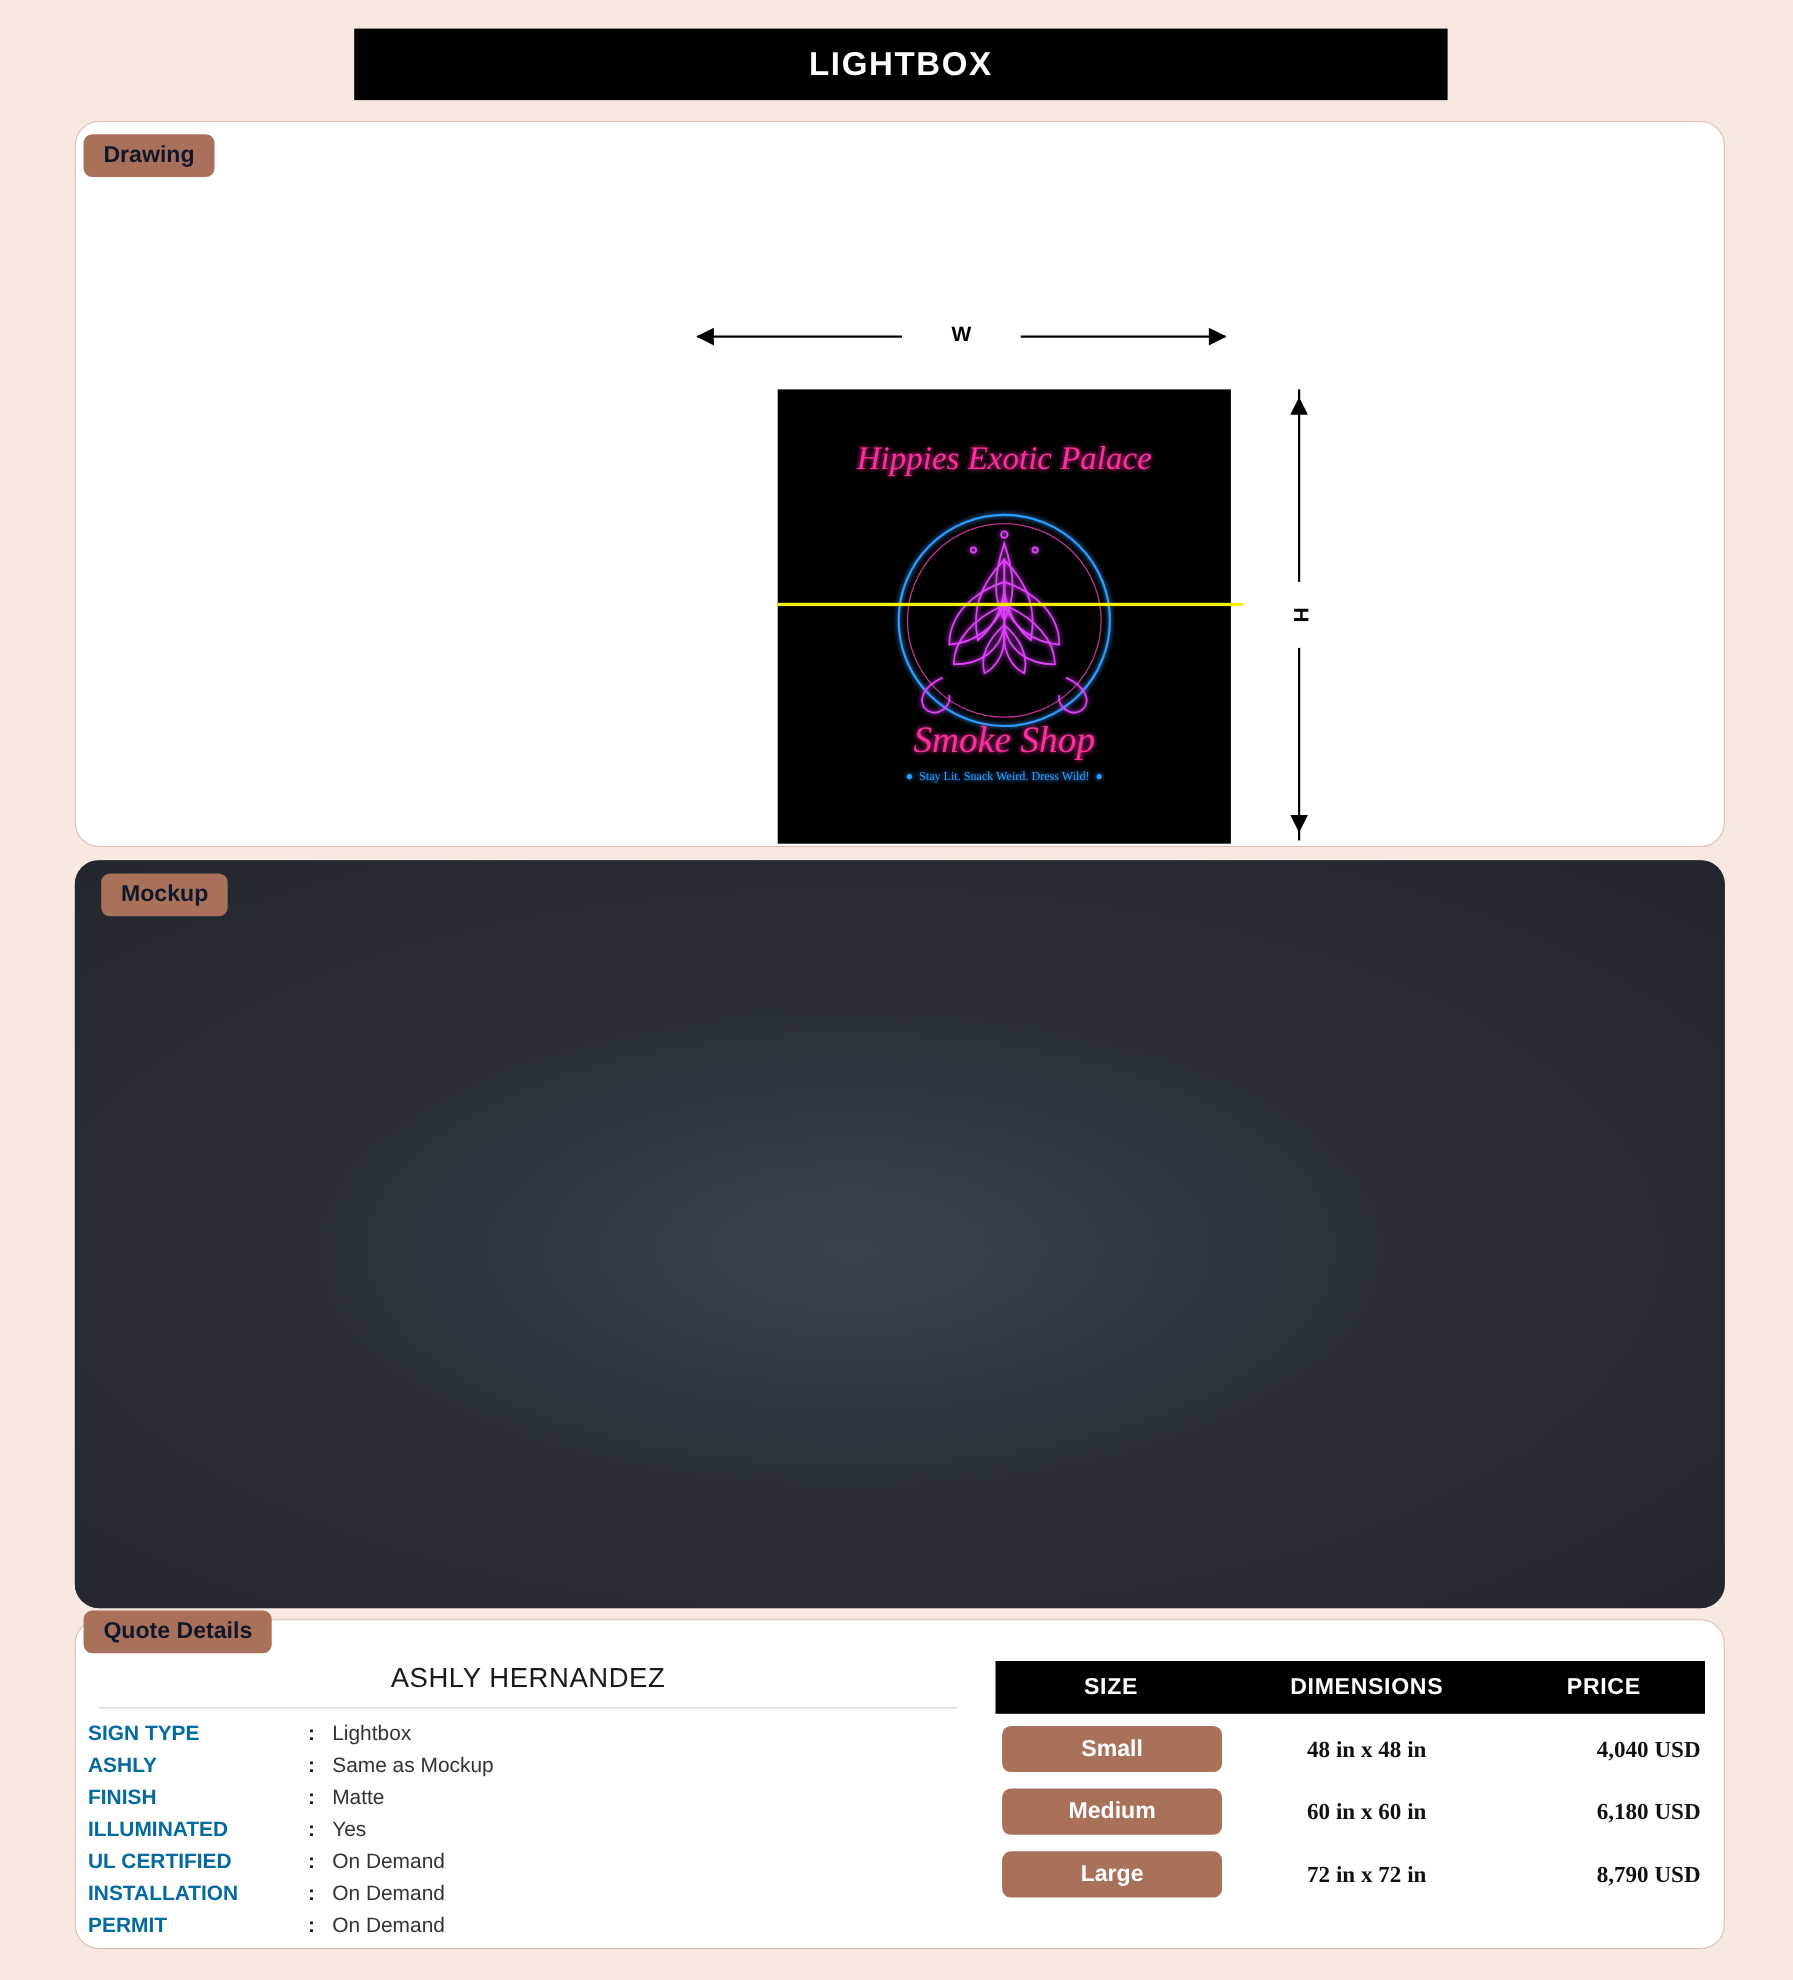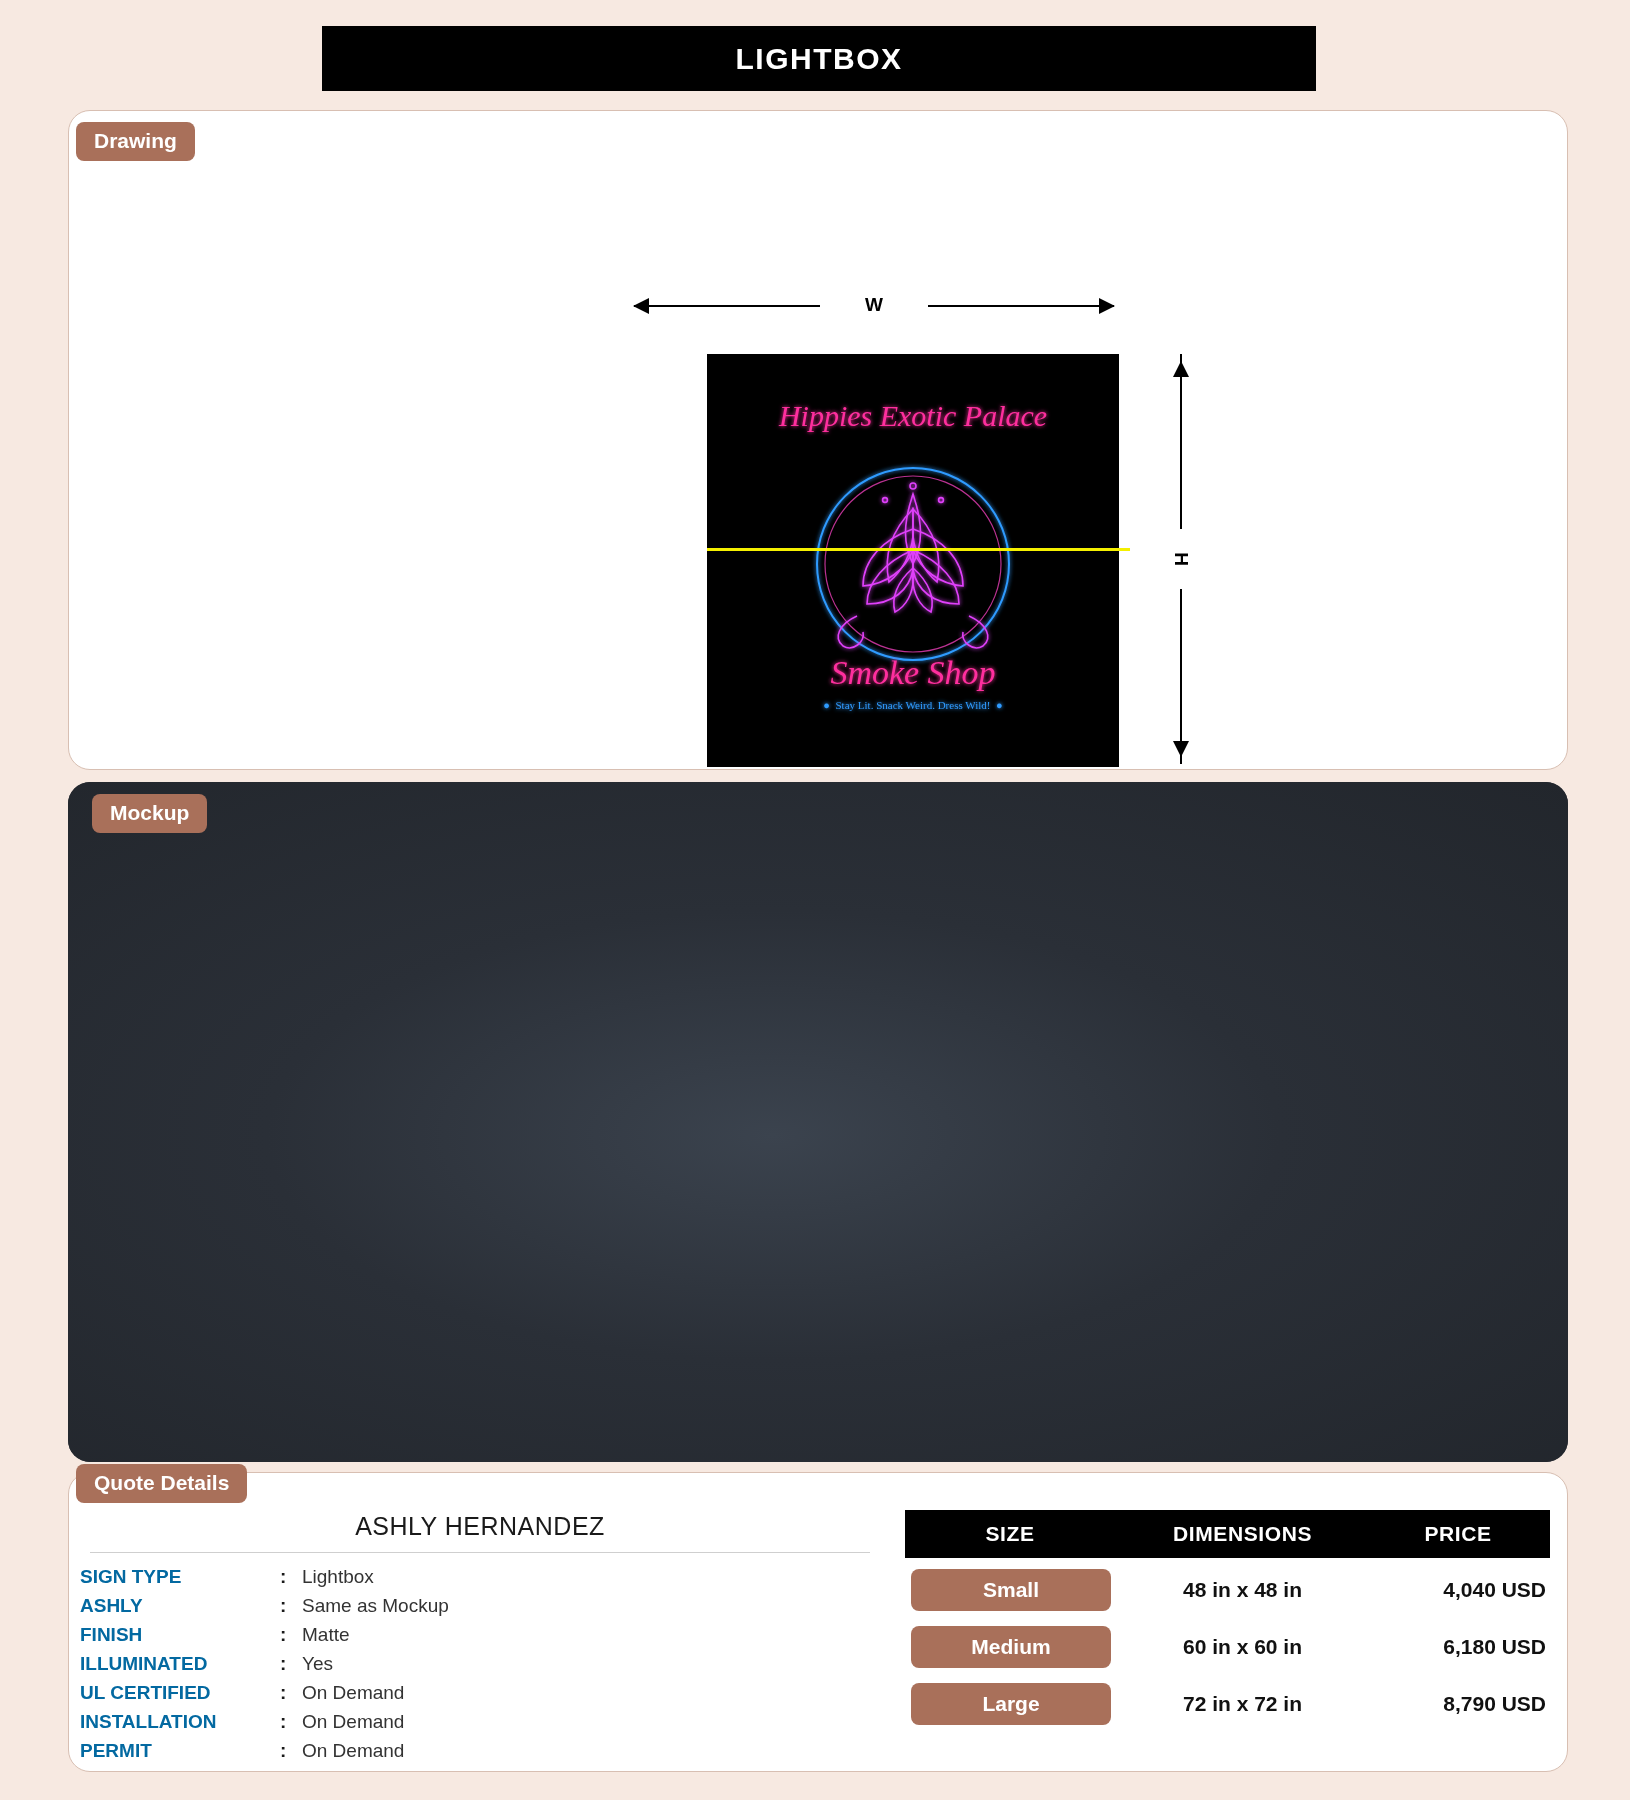--- a/index.html
+++ b/index.html
@@ -38,21 +38,21 @@
 
   
   .card {
     position: absolute;
     border-radius: 22px;
     border: 1px solid #d8bfb2;
   }
   .tab {
     position: absolute;
     background: #a9705a;
-    color: #ffffff;
+    color: #0f172a;
     font-size: 21px;
     font-weight: bold;
     border-radius: 8px;
     padding: 7px 18px 8px 18px;
     z-index: 5;
     white-space: nowrap;
   }
 
   
   #drawing-card {
@@ -266,20 +266,21 @@
     font-weight: bold;
     border-radius: 8px;
     display: flex;
     align-items: center;
     justify-content: center;
   }
   .pt-row .c-dim, .pt-row .c-price {
     font-size: 21px;
     font-weight: bold;
     color: #111;
+    font-family: Liberation Serif, serif;
   }
 </style>
 </head>
 <body>
 
 <div class="page">
 
   <div class="title-bar">
     <span>LIGHTBOX</span>
   </div>

